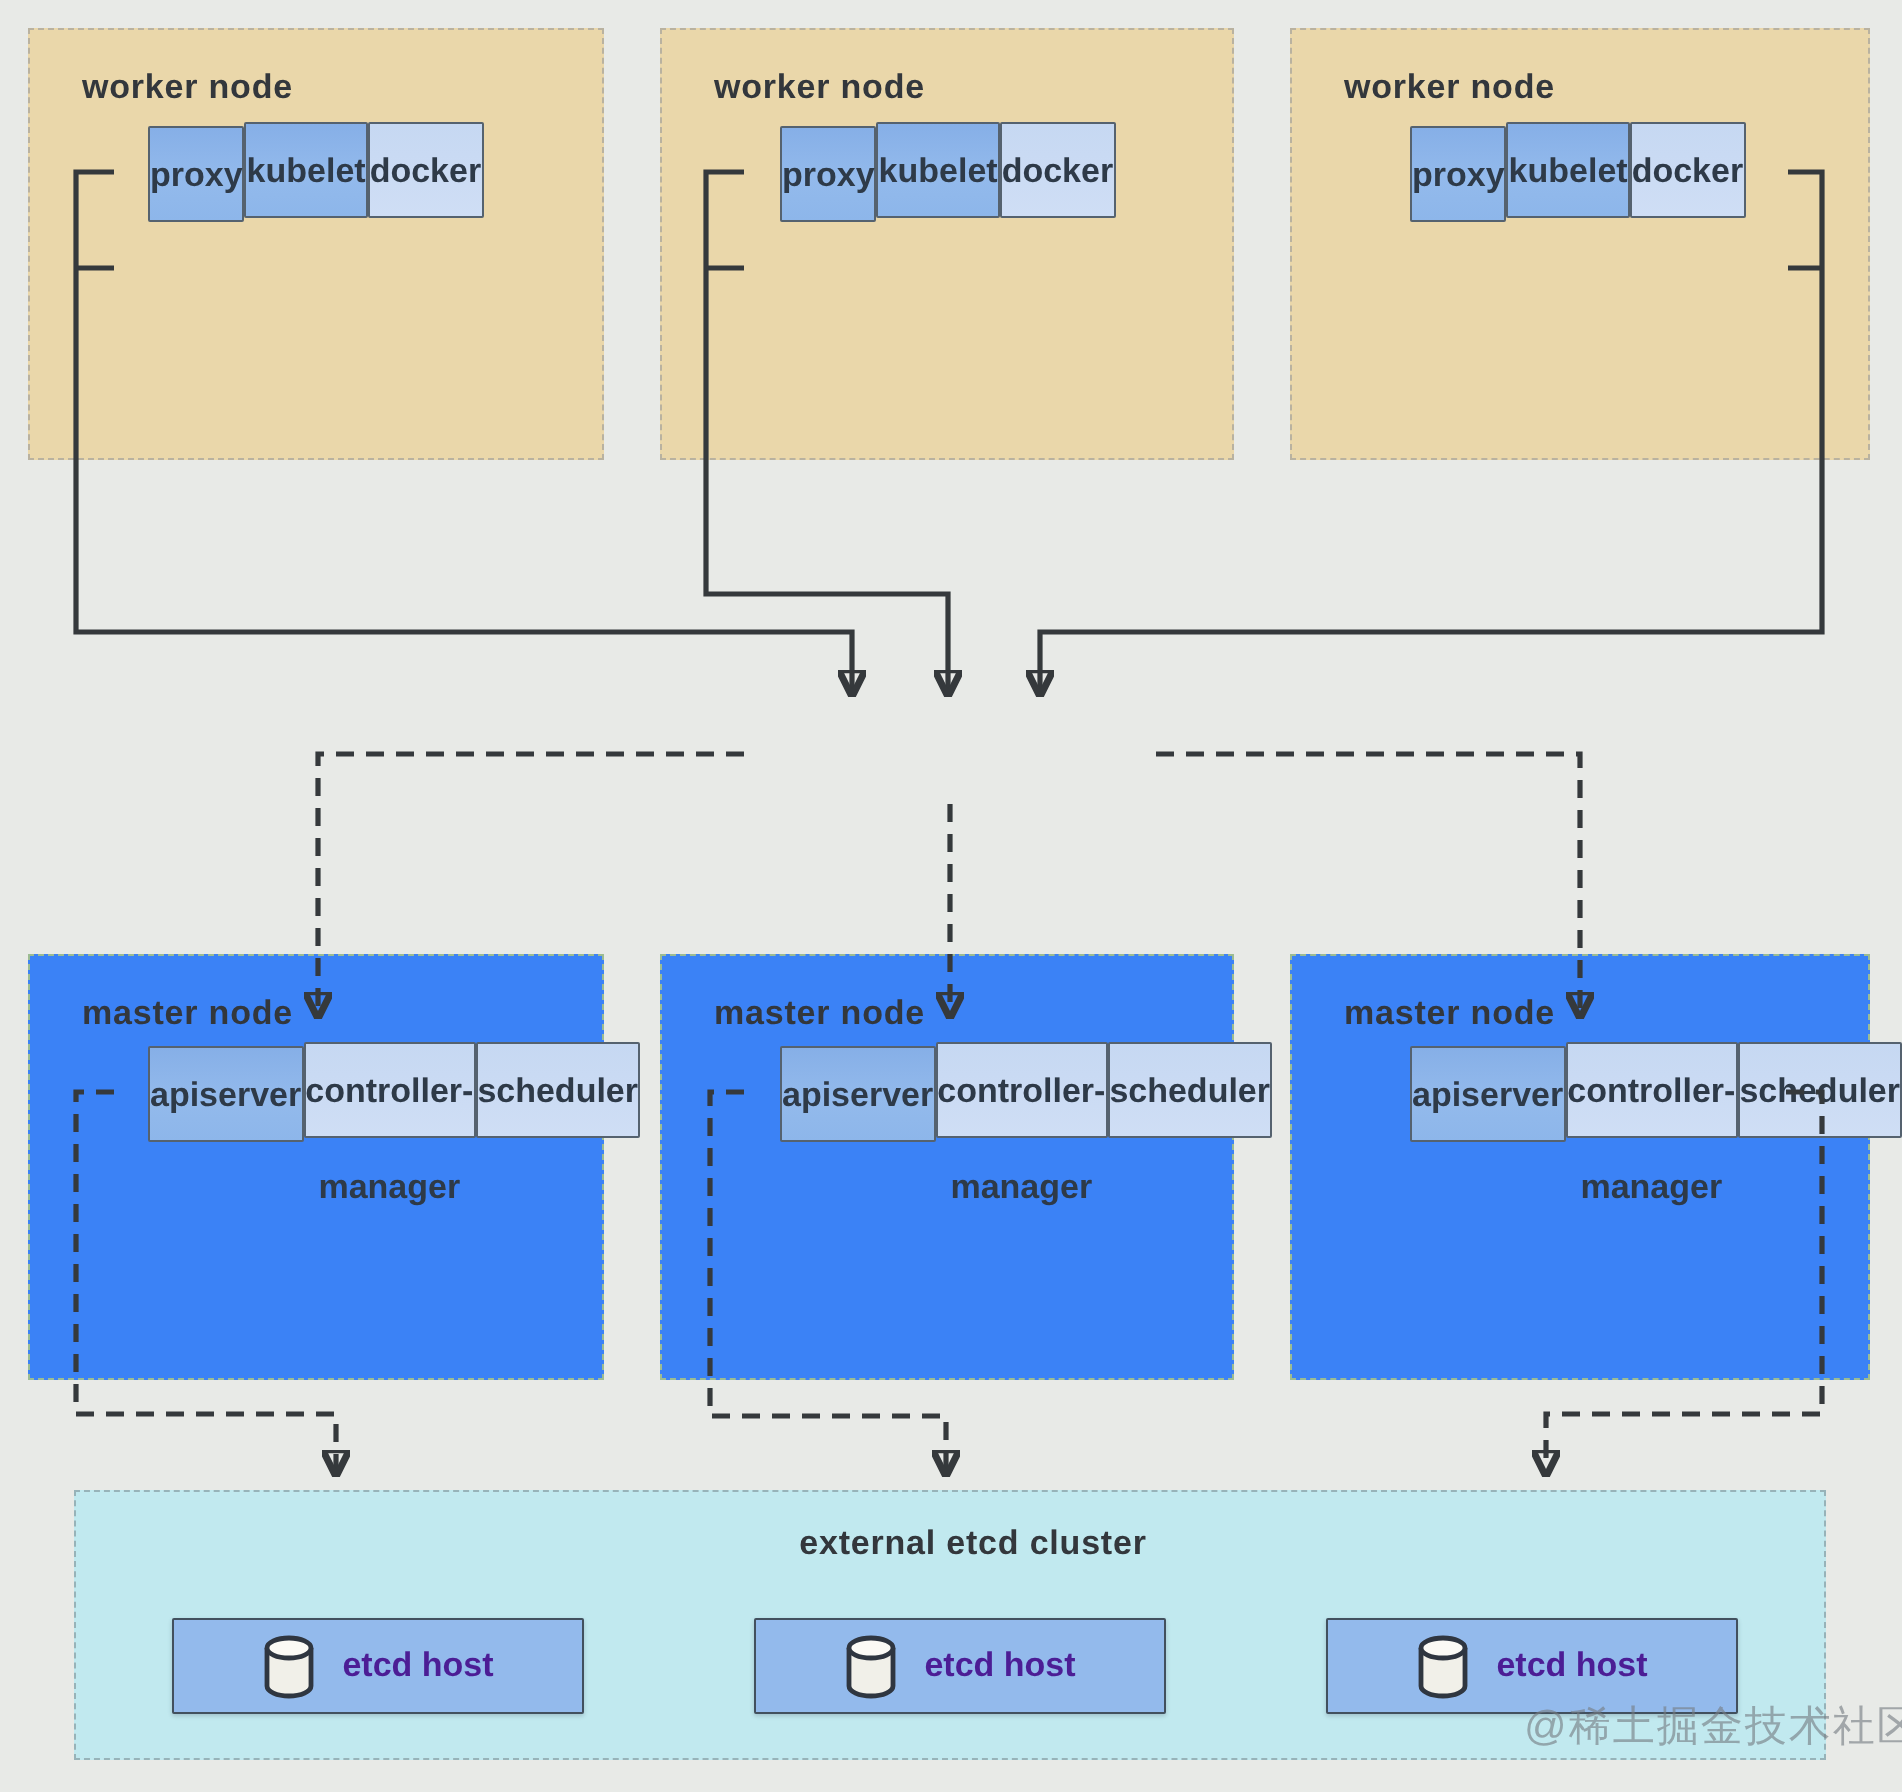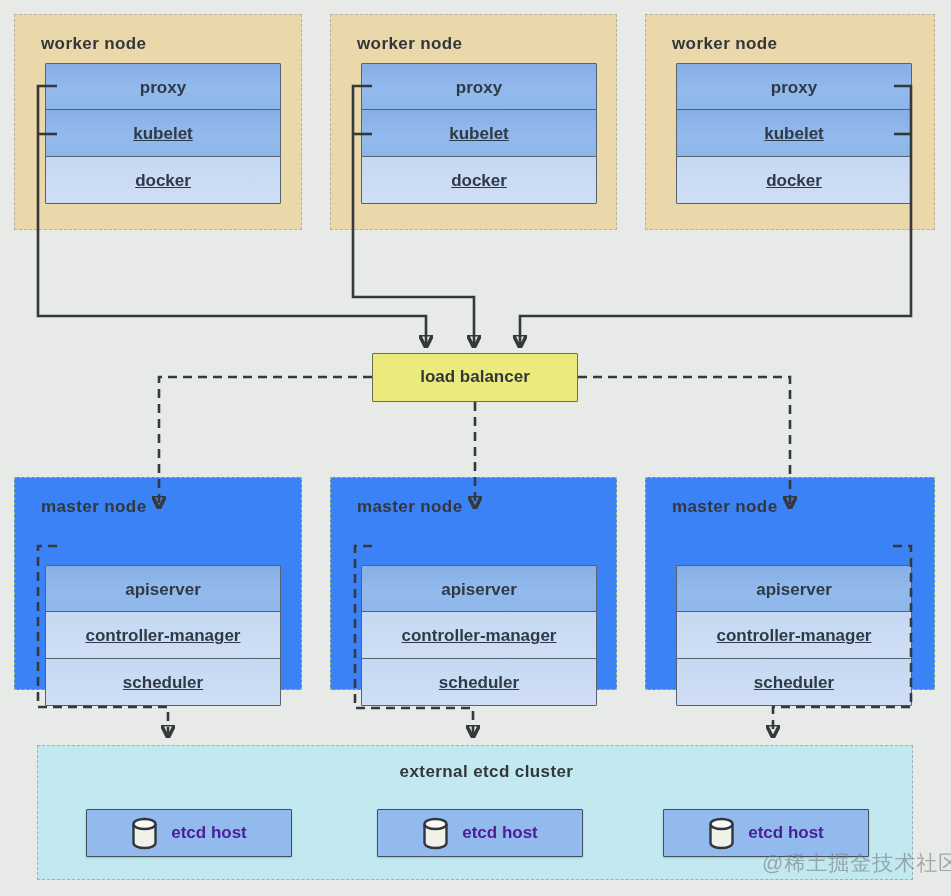--- a/index.html
+++ b/index.html
@@ -25,34 +25,34 @@
   .node-title{
     position:absolute; top:19px; left:26px;
     font-size:17px; font-weight:bold; color:#33373c;
     letter-spacing:.4px; white-space:nowrap;
   }
   .etcd .node-title{
     left:0; right:0; top:16px; text-align:center;padding-left:23px;
   }
   
   .stack{
-    position:absolute; left:30px; width:236px;
-    display:flex; flex-direction:column;
+    position:absolute; left:59px; width:206px;
+    display:flex; flex-direction:row;
   }
   .worker .stack{ top:48px; }
-  .master .stack{ top:45px;margin-top:42px; }
+  .master .stack{ top:45px; }
   .comp{
     height:48px; line-height:48px;
     text-align:center;
     font-size:17px; font-weight:bold; color:#2e3a48;
     border:1.6px solid #55626f;
     box-sizing:border-box;
     border-radius:1px;
   }
-  .comp + .comp{ margin-top:-1.6px;text-decoration:underline; }
+  .comp + .comp{ margin-top:-1.6px; }
   .comp.strong{ background:linear-gradient(180deg,#86afe7 0%,#93baec 55%,#8db6ea 100%); }
   .comp.light { background:linear-gradient(180deg,#c6d8f2 0%,#cfdef5 100%); }
   
   .lb{
     position:absolute; left:372px; top:353px; width:206px; height:49px;
     background:linear-gradient(180deg,#ececum 0%,#eaea7d 100%);
     background-color:#eaea7d;
     border:1.7px solid #6d6d55;
     box-sizing:border-box;
     line-height:46px; text-align:center;
@@ -110,21 +110,20 @@
 
   <div class="node worker" style="left:645px;top:14px;width:290px;height:216px;">
     <div class="node-title">worker node</div>
     <div class="stack">
       <div class="comp strong">proxy</div>
       <div class="comp strong">kubelet</div>
       <div class="comp light">docker</div>
     </div>
   </div>
 
-  <div class="lb">load balancer</div>
 
   <div class="node master" style="left:14px;top:477px;width:288px;height:213px;">
     <div class="node-title">master node</div>
     <div class="stack">
       <div class="comp strong">apiserver</div>
       <div class="comp light">controller-manager</div>
       <div class="comp light">scheduler</div>
     </div>
   </div>
 

